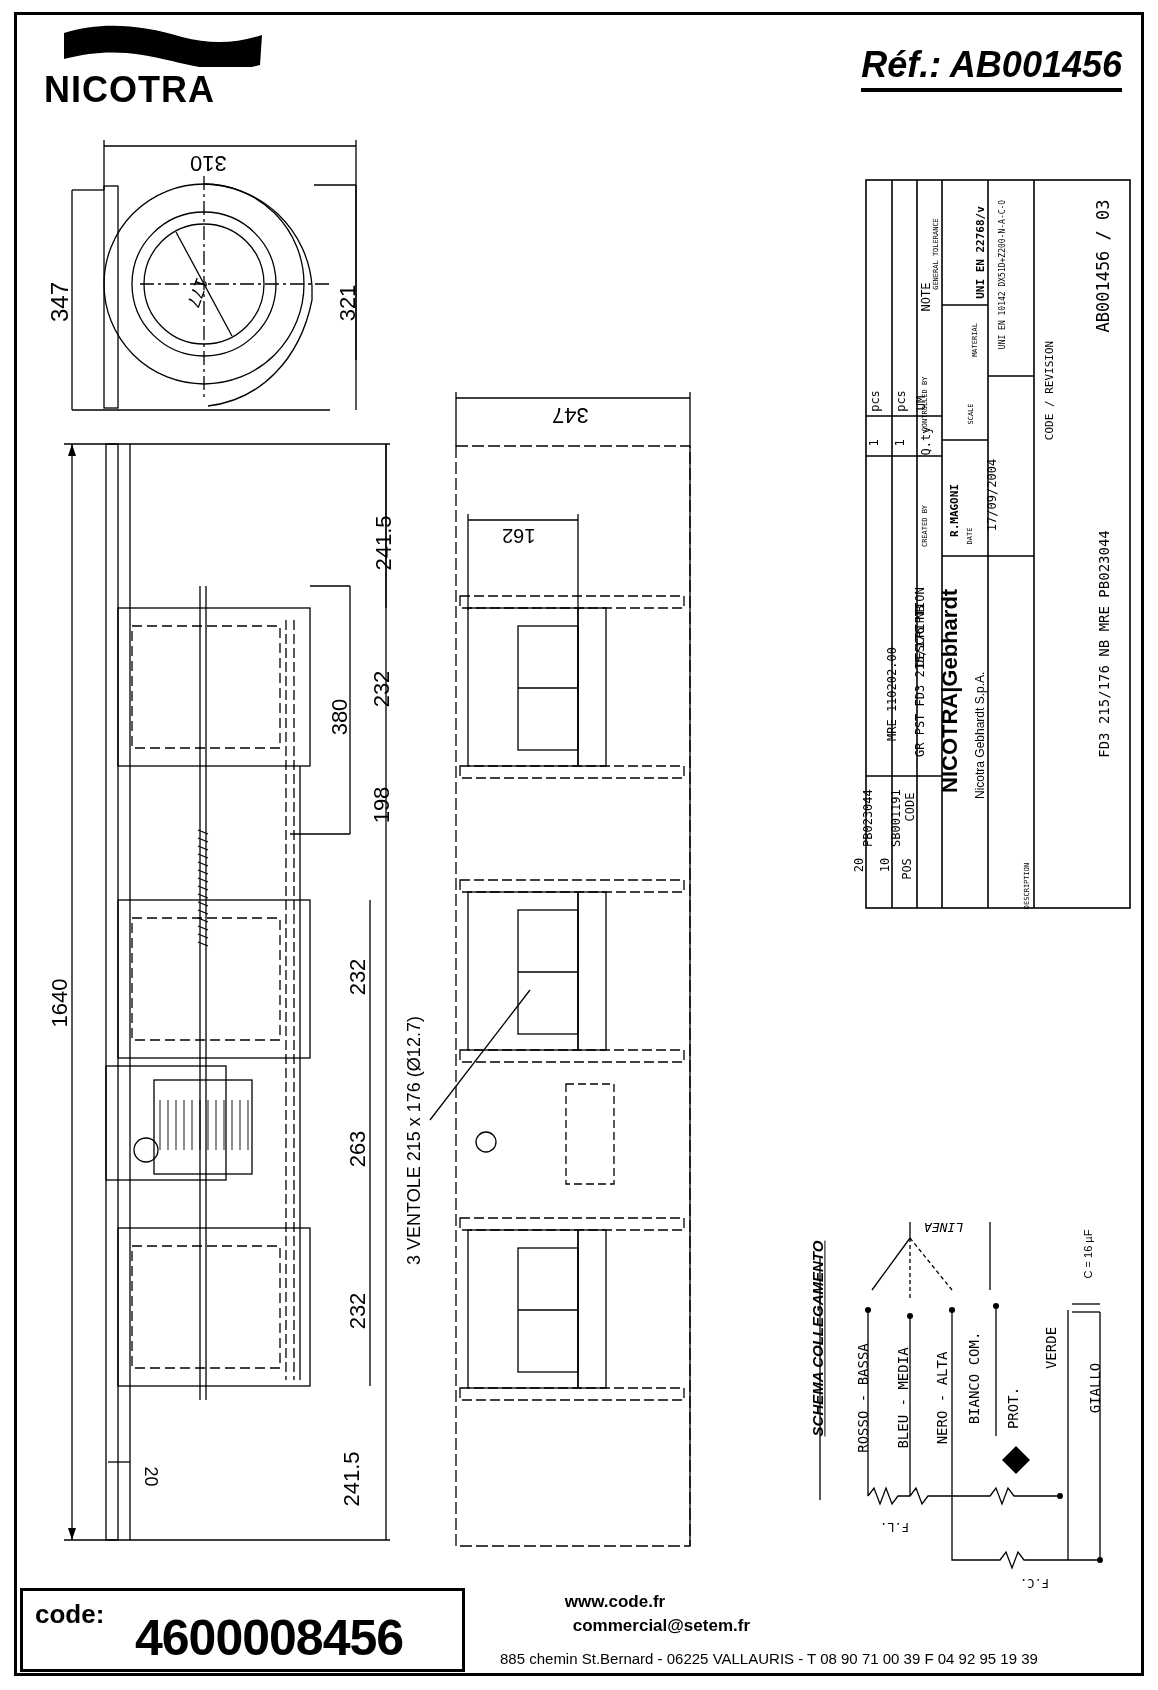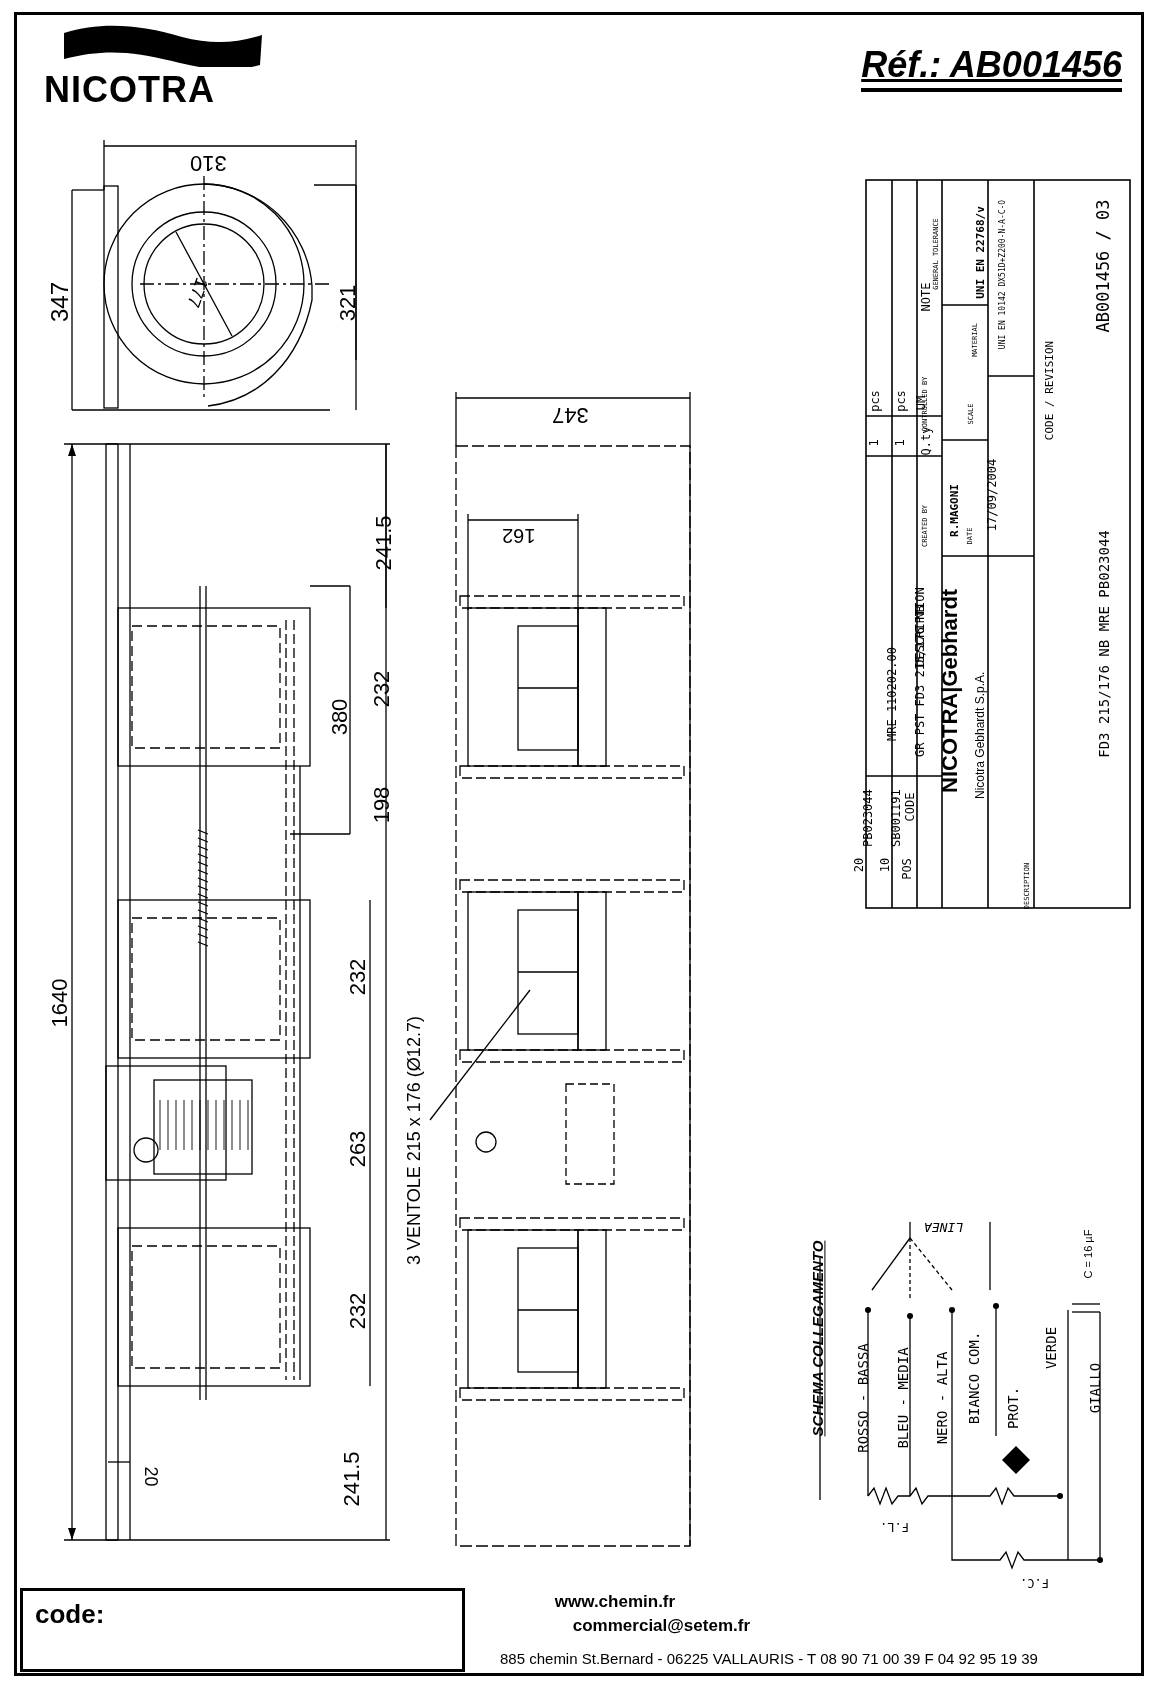--- a/index.html
+++ b/index.html
@@ -1,21 +1,21 @@
 <!DOCTYPE html>
 <html><head>
 <meta charset="utf-8">
 <style>
   html,body{margin:0;padding:0;background:#fff;}
   body{width:1158px;height:1690px;position:relative;overflow:hidden;font-family:"Liberation Sans",sans-serif;color:#000;}
   .sheet{position:absolute;left:14px;top:12px;width:1130px;height:1664px;border:3px solid #000;box-sizing:border-box;}
   .abs{position:absolute;}
   .logo{left:44px;top:19px;width:210px;height:90px;}
   .logo-text{position:absolute;left:0;top:50px;font-weight:bold;font-size:36px;letter-spacing:1px;}
-  .ref{right:36px;top:44px;font-weight:bold;font-style:italic;font-size:36px;border-bottom:4px solid #000;padding-bottom:2px;text-decoration:underline;}
+  .ref{right:36px;top:44px;font-weight:bold;font-style:italic;font-size:36px;border-bottom:4px solid #000;padding-bottom:2px;}
   .mono{font-family:"DejaVu Sans Mono","Liberation Mono",monospace;}
   .code-box{left:20px;top:1588px;width:445px;height:84px;border:3px solid #000;box-sizing:border-box;}
   .code-label{position:absolute;left:12px;top:8px;font-weight:bold;font-size:26px;}
   .code-val{position:absolute;left:112px;top:18px;font-weight:bold;font-size:50px;letter-spacing:-1px;}
   .footer{left:480px;top:1588px;width:650px;height:92px;}
   .f-web{position:absolute;left:0;width:270px;text-align:center;top:4px;font-weight:bold;font-size:17px;}
   .f-mail{position:absolute;left:0;width:270px;text-align:right;top:28px;font-weight:bold;font-size:17px;}
   .f-addr{position:absolute;left:20px;top:62px;font-size:15px;white-space:nowrap;}
   .setem{position:absolute;left:360px;top:10px;width:270px;height:50px;}
   .setem-text{position:absolute;left:90px;top:6px;font-weight:bold;font-style:italic;font-size:28px;letter-spacing:4px;color:#fff;-webkit-text-stroke:1.2px #000;}
@@ -247,18 +247,19 @@
 <div class="abs mono" style="left:928px;top:1370px;font-size:14px;transform:rotate(-90deg);white-space:nowrap">BIANCO COM.</div>
 <div class="abs mono" style="left:992px;top:1400px;font-size:14px;transform:rotate(-90deg);white-space:nowrap">PROT.</div>
 <div class="abs mono" style="left:1030px;top:1340px;font-size:14px;transform:rotate(-90deg);white-space:nowrap">VERDE</div>
 <div class="abs mono" style="left:1070px;top:1380px;font-size:14px;transform:rotate(-90deg);white-space:nowrap">GIALLO</div>
 <div class="abs" style="left:1064px;top:1248px;font-size:11px;transform:rotate(-90deg);white-space:nowrap">C = 16 µF</div>
 <div class="abs mono" style="left:880px;top:1520px;font-size:12px;transform:rotate(180deg)">F.L.</div>
 <div class="abs mono" style="left:1020px;top:1576px;font-size:12px;transform:rotate(180deg)">F.C.</div>
 
 <div class="abs code-box">
   <div class="code-label">code:</div>
+  <div class="code-val">4600008456</div>
 </div>
 <div class="abs footer">
-  <div class="f-web">www.chemin.fr</div>
+  <div class="f-web">www.code.fr</div>
   <div class="f-mail">commercial@setem.fr</div>
   <div class="f-addr">885 chemin St.Bernard  -  06225 VALLAURIS  -  T 08 90 71 00 39   F 04 92 95 19 39</div>
 </div>
 
 </body></html>

